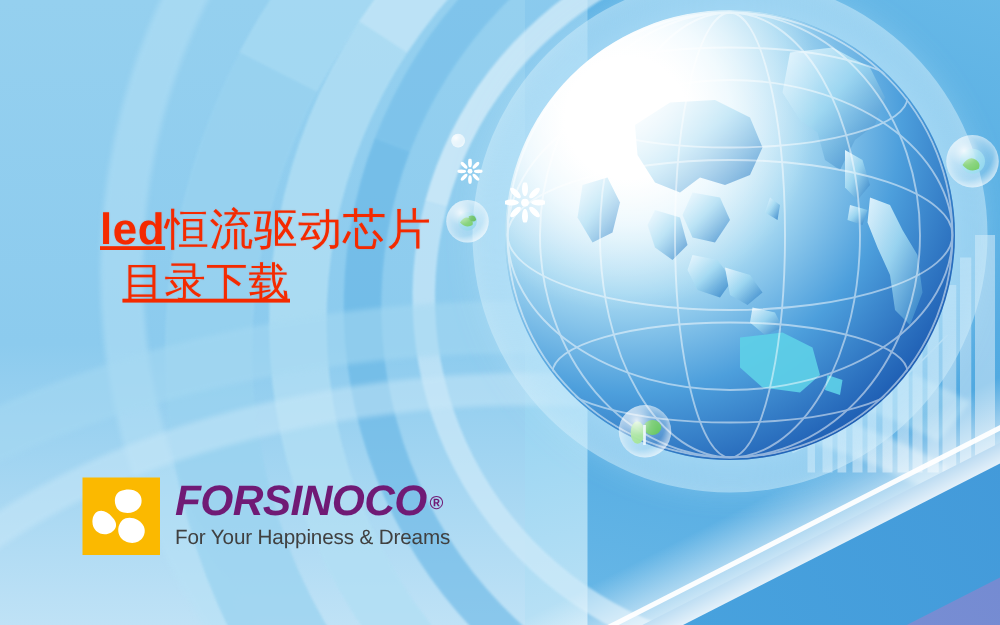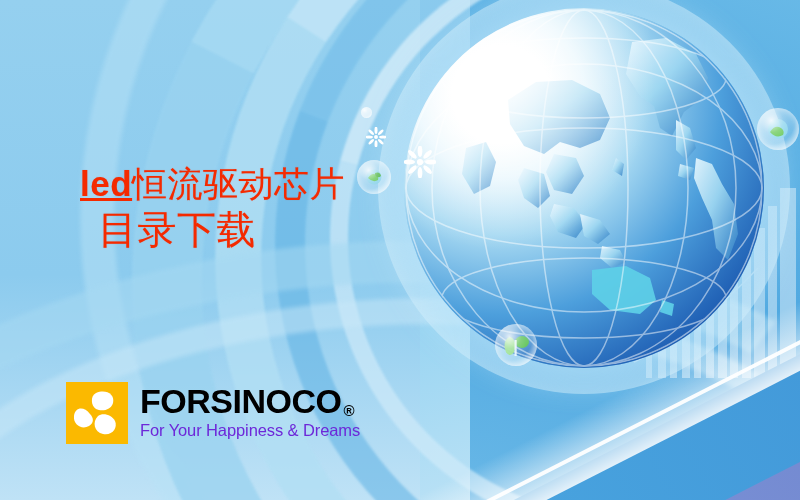--- a/index.html
+++ b/index.html
@@ -109,38 +109,38 @@
 
   
   #headline{
     position:absolute;left:80px;top:163px;width:330px;
     color:#f42a00;
     font-family:"DejaVu Serif","Liberation Serif",serif;
     line-height:1.22;
     text-shadow:0 0 1px rgba(244,42,0,.35);
   }
   #headline .l1{font-size:35px;letter-spacing:.5px;white-space:nowrap;}
-  #headline .l2{font-size:39px;letter-spacing:.5px;padding-left:18px;white-space:nowrap;}
+  #headline .l2{font-size:33px;letter-spacing:.5px;padding-left:18px;white-space:nowrap;text-decoration:underline;}
   #headline .l1 .lat{font-family:"Liberation Sans",sans-serif;font-weight:700;text-decoration:underline;}
 
   
   #logo{position:absolute;left:66px;top:382px;display:flex;align-items:flex-start;}
   #logo-mark{
     width:62px;height:62px;background:#fbb900;flex:0 0 auto;
     display:flex;align-items:center;justify-content:center;
   }
   #logo-text{margin-left:12px;padding-top:2px;}
   #brand-name{
-    color:#000000;font-weight:700;font-size:34px;letter-spacing:-.5px;
+    color:#701a75;font-weight:700;font-size:34px;letter-spacing:-.5px;
     font-family:"Liberation Sans",sans-serif;line-height:1;white-space:nowrap;
-    display:flex;align-items:flex-end;
+    display:flex;align-items:center;font-style:italic;
   }
   #brand-reg{font-size:15px;line-height:1;margin-left:2px;margin-top:2px;}
   #brand-tagline{
-    color:#6d28d9;font-size:16.5px;letter-spacing:-.1px;margin-top:3px;
+    color:#404040;font-size:16.5px;letter-spacing:-.1px;margin-top:3px;
     font-family:"Liberation Sans",sans-serif;white-space:nowrap;
   }
 </style>
 </head>
 <body>
 
 <div id="banner">
 
   <div class="bg-base"></div>
   <div class="bg-right-deep"></div>

